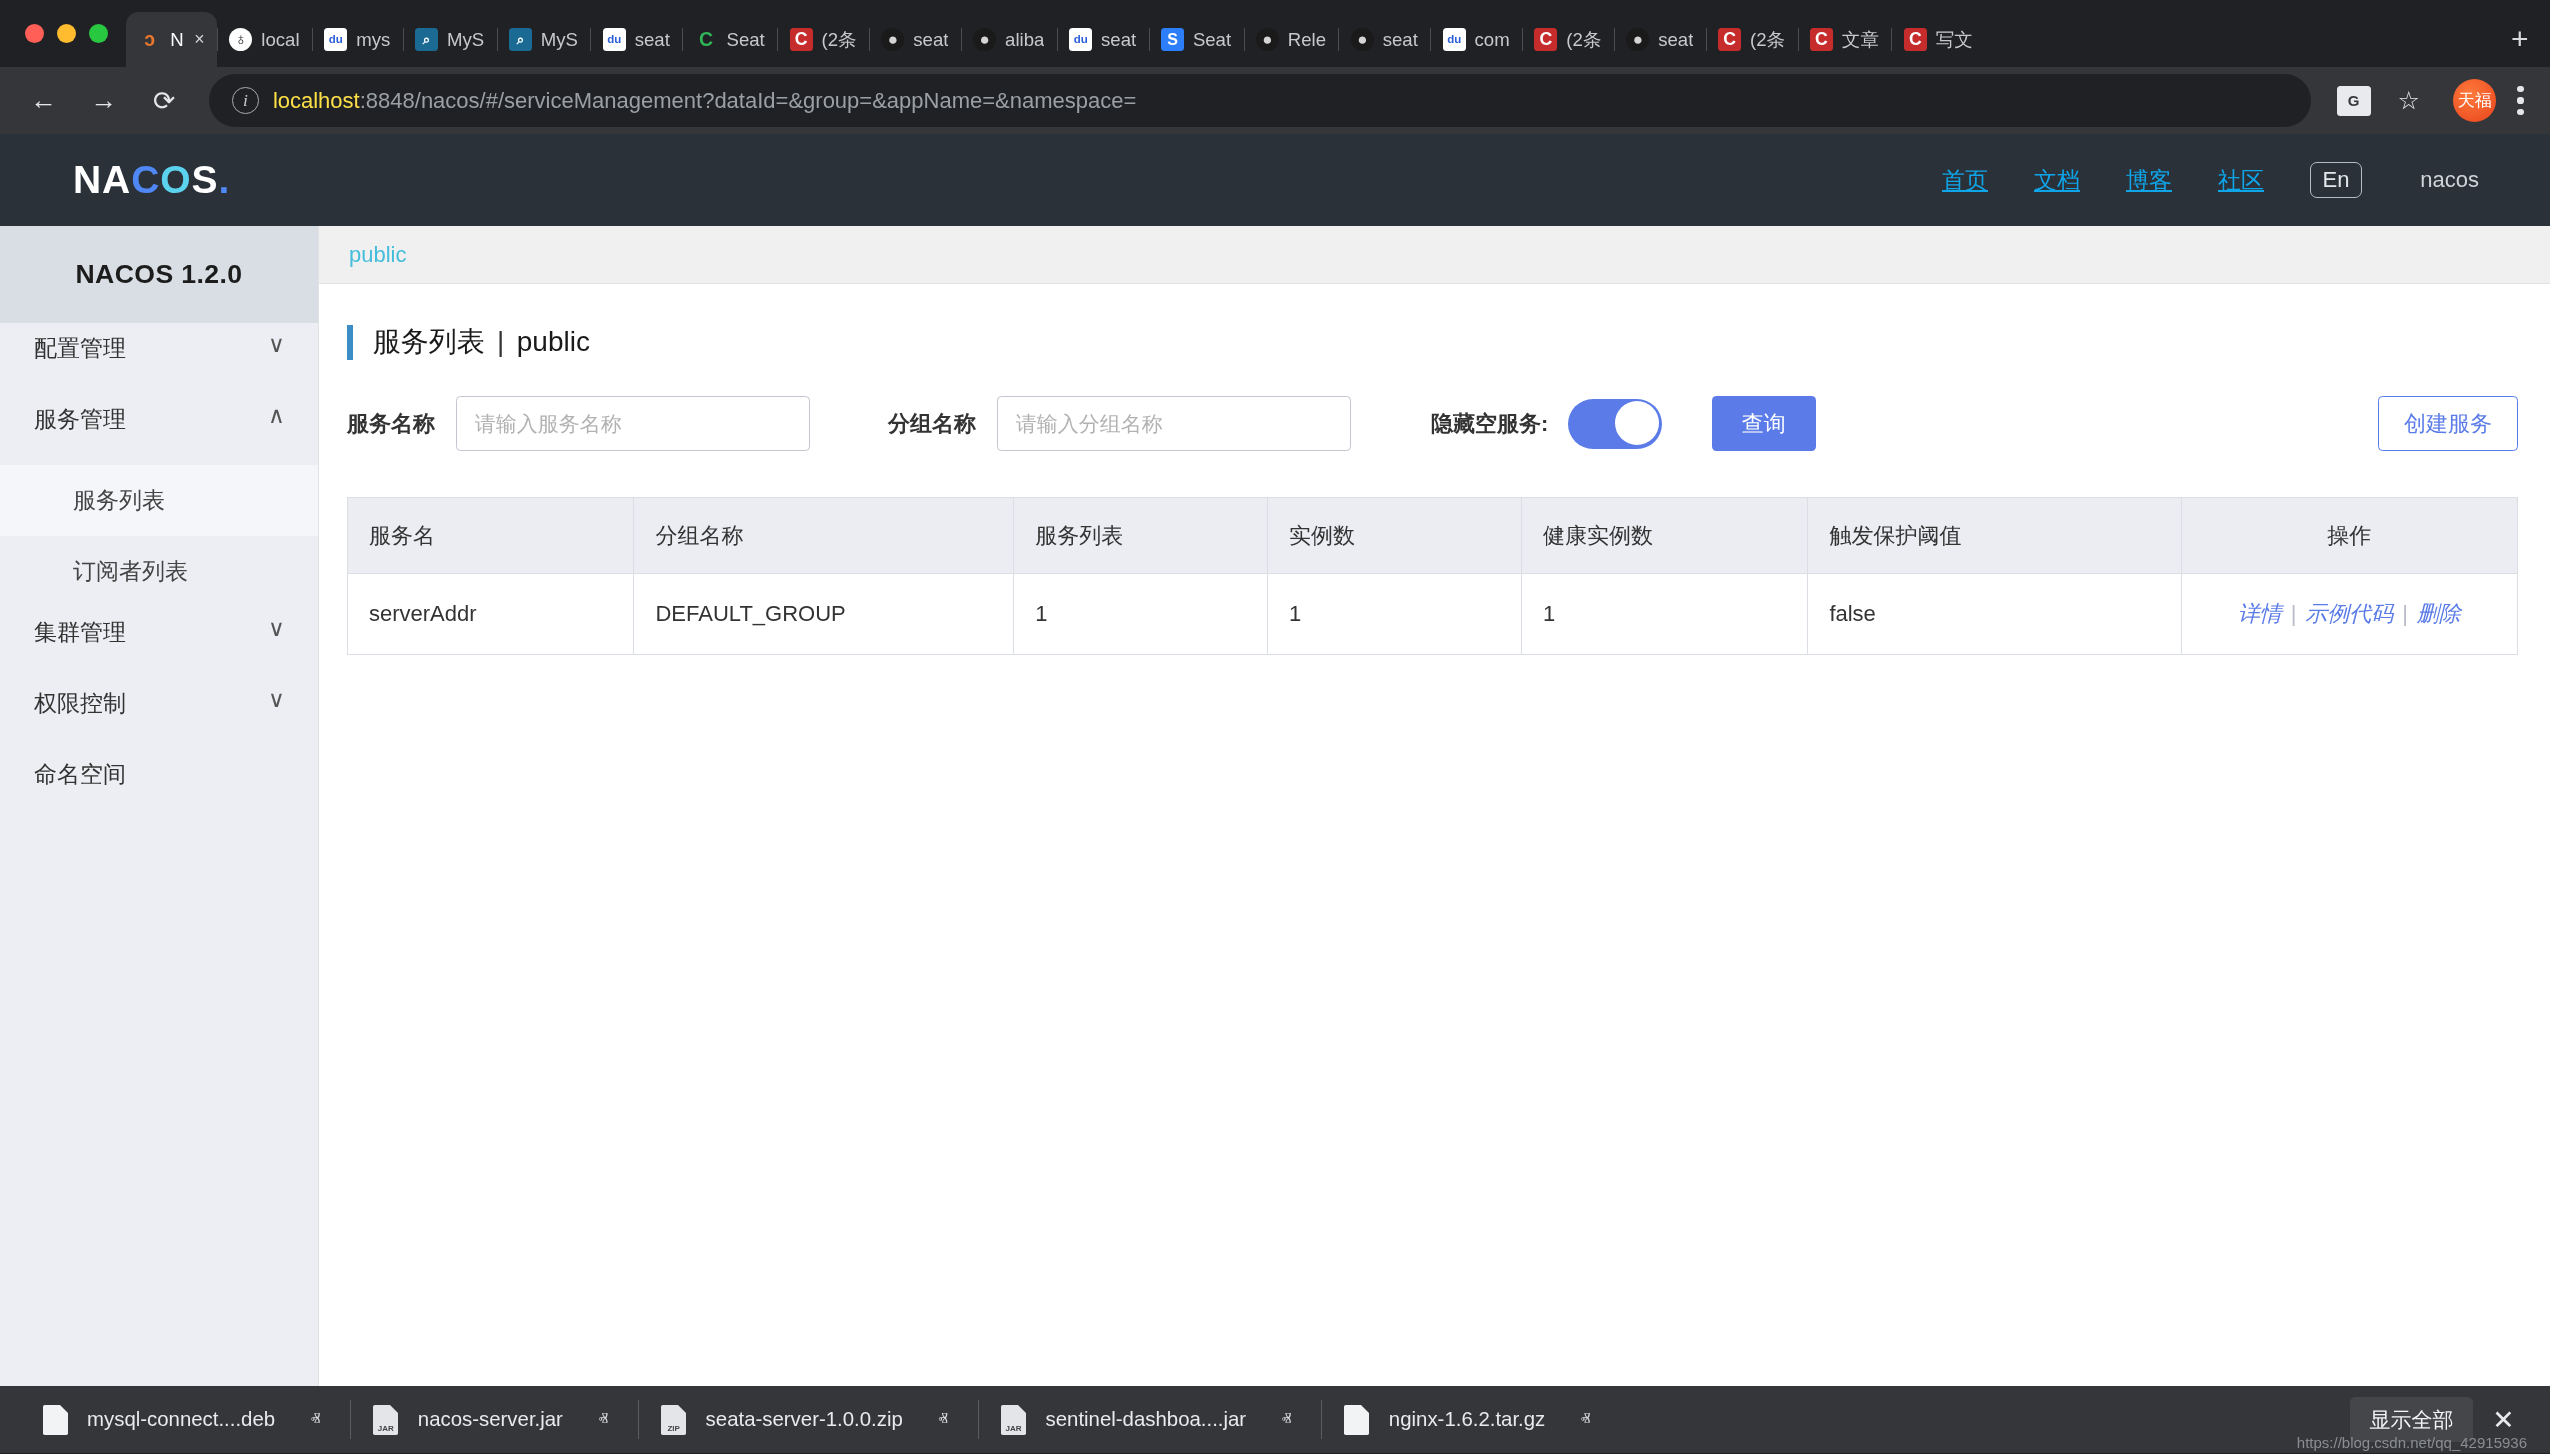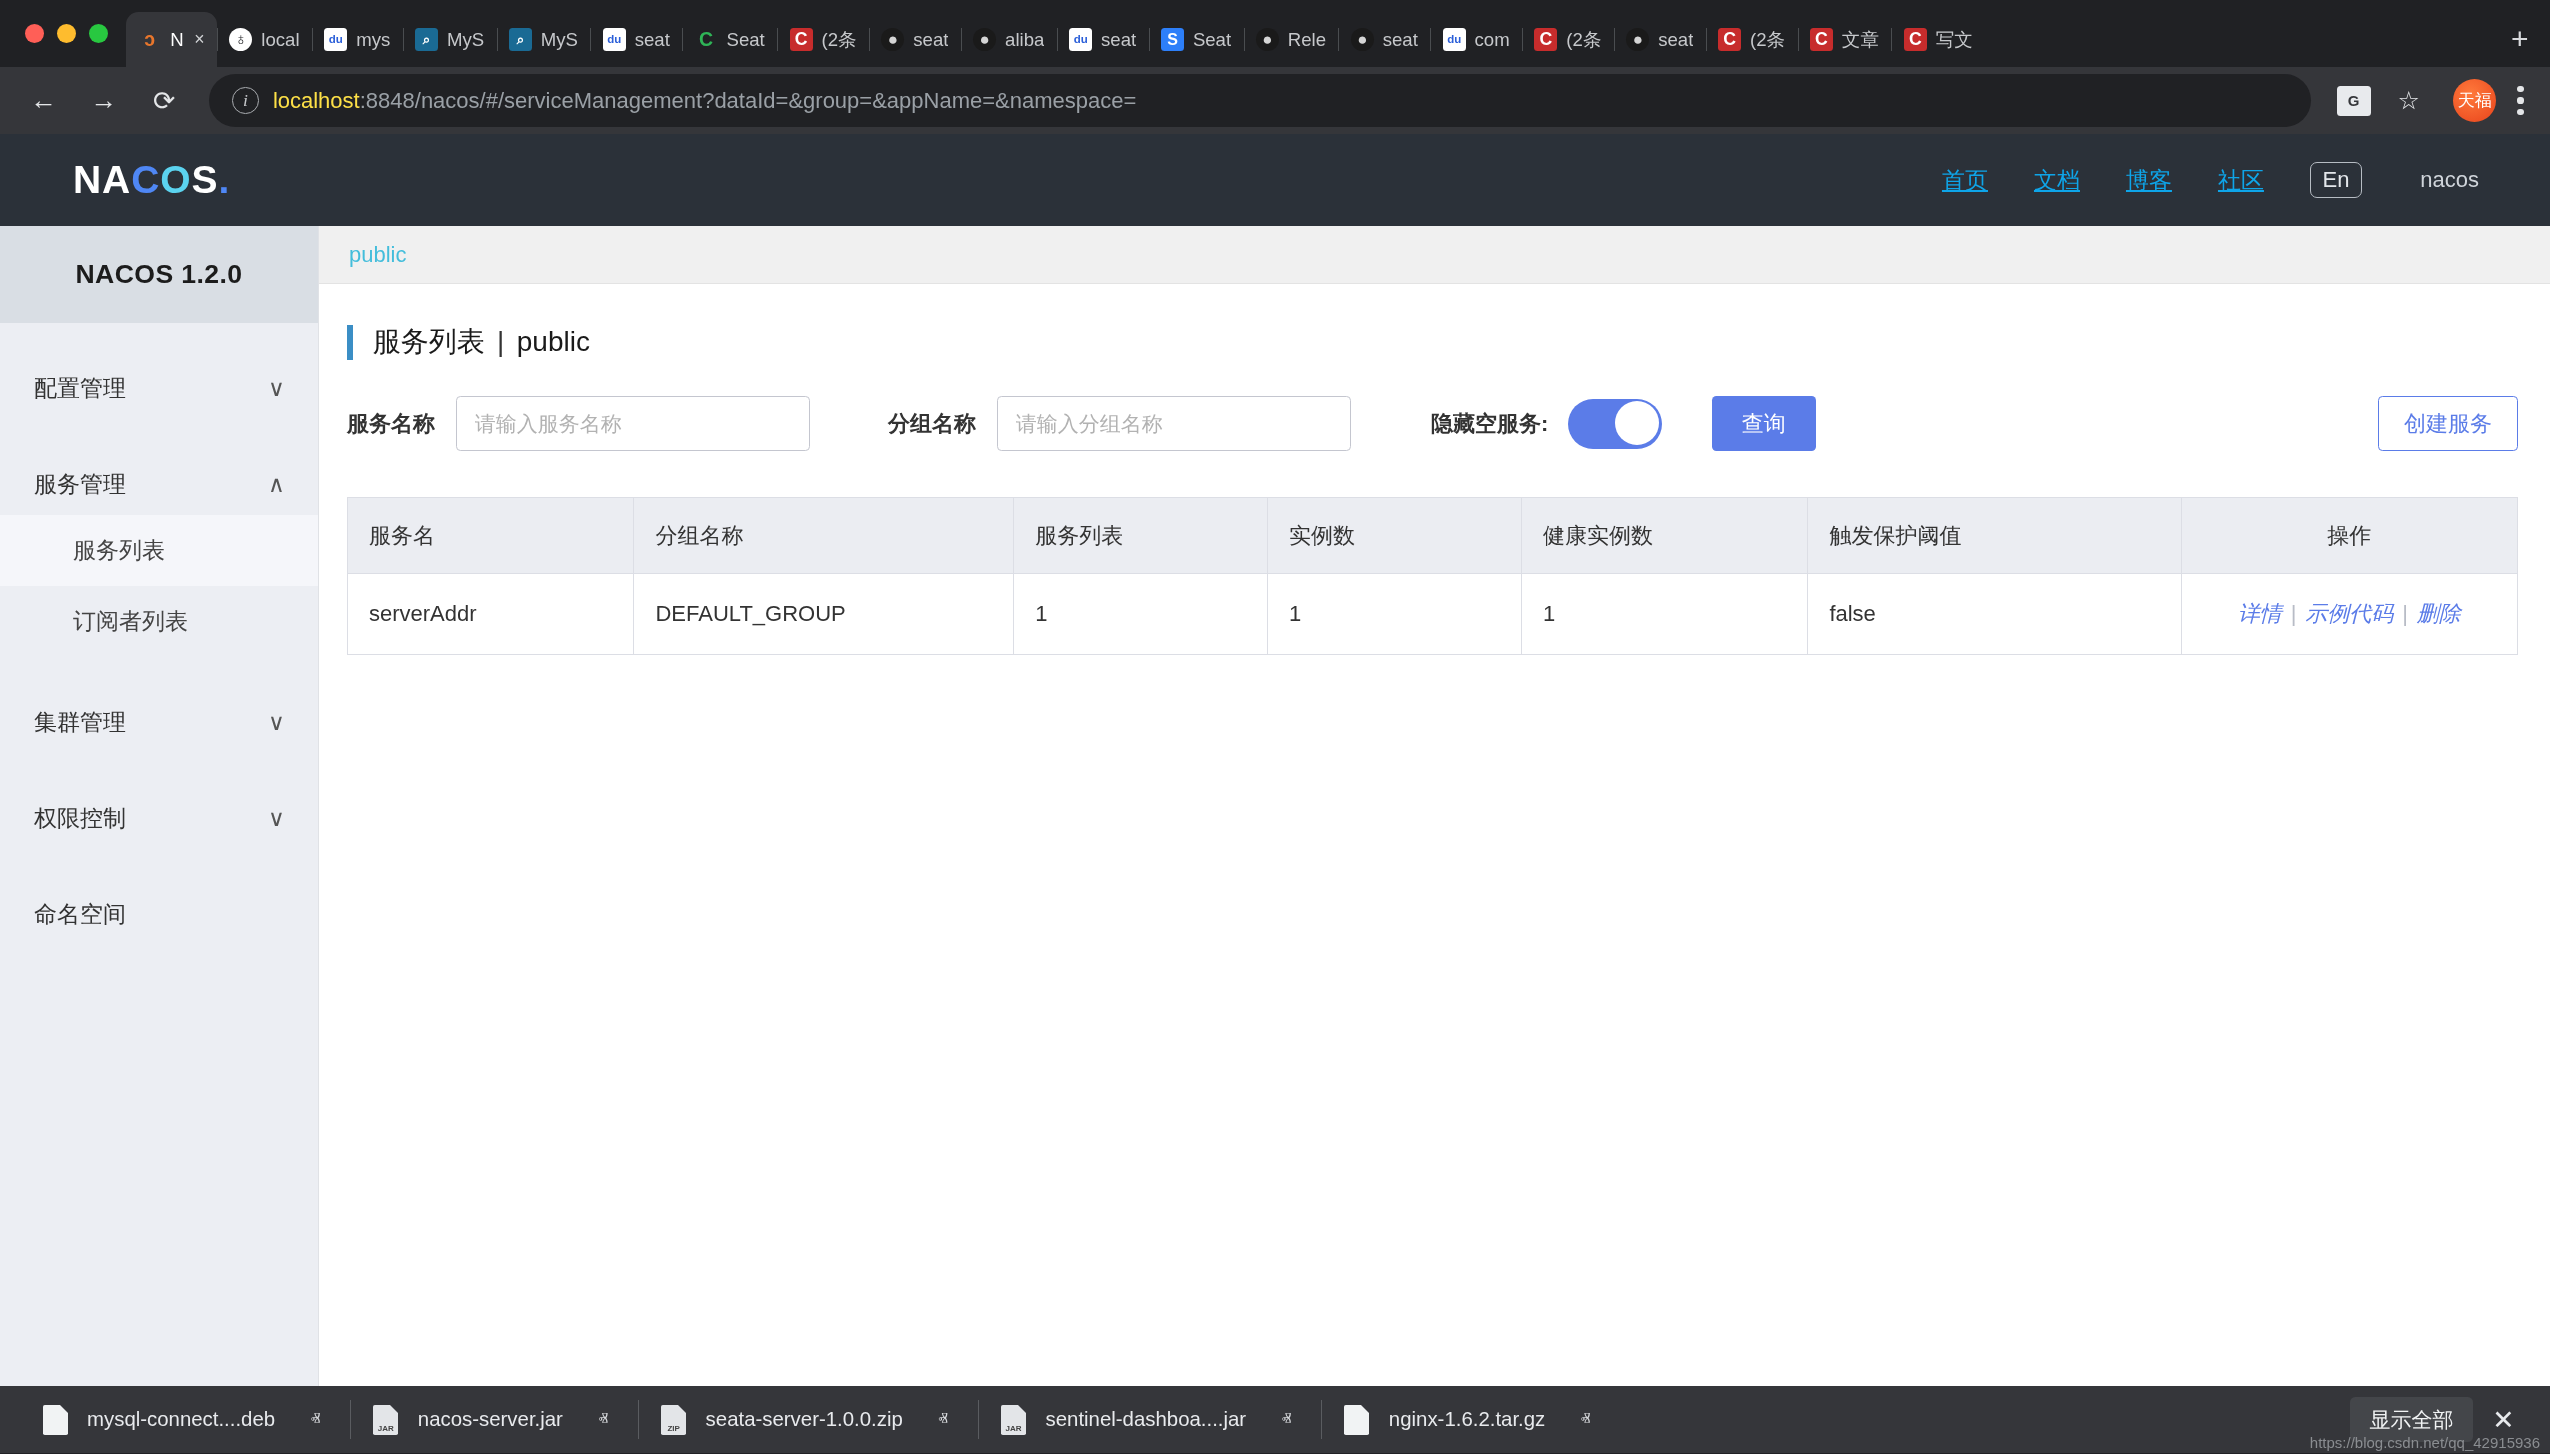--- a/index.html
+++ b/index.html
@@ -188,23 +188,23 @@
   }
   #sidebar-title {
     height: 97px;
     background: #d9dee4;
     display: flex; align-items: center; justify-content: center;
     font-size: 26.6px; font-weight: 700; color: #1c1c1c;
     letter-spacing: 0.4px;
   }
   .side-item {
     height: 71px;
-    display: flex; align-items: center;
+    display: flex; align-items: flex-start;
     padding: 10px 30px 0 34px;
-    font-size: 23px; color: #333; margin-top: 25px;
+    font-size: 23px; color: #333;
   }
   .side-item .label { flex: 1; }
   .side-item .chev {
     width: 23px; height: 23px;
     display: flex; align-items: center; justify-content: center;
     color: #555;
   }
   .side-sub {
     height: 71px;
     display: flex; align-items: center;
@@ -352,21 +352,21 @@
   #dl-right { margin-left: auto; display: flex; align-items: center; padding-right: 23px; gap: 7px; }
   #show-all-btn {
     background: #44464a; color: #f1f3f4;
     border-radius: 5.3px;
     padding: 8.9px 19.5px;
     font-size: 21px;
   }
   #dl-close { color: #e8eaed; font-size: 26.6px; padding: 0 12.4px; }
   #watermark {
     position: absolute;
-    right: 10px; bottom: 1.8px;
+    right: 23px; bottom: 1.8px;
     font-size: 15px; color: #8a8d91;
   }
 </style>
 </head>
 <body>
 
 <div id="browser-chrome">
 
   <div id="tabstrip">
     <div id="window-controls">

